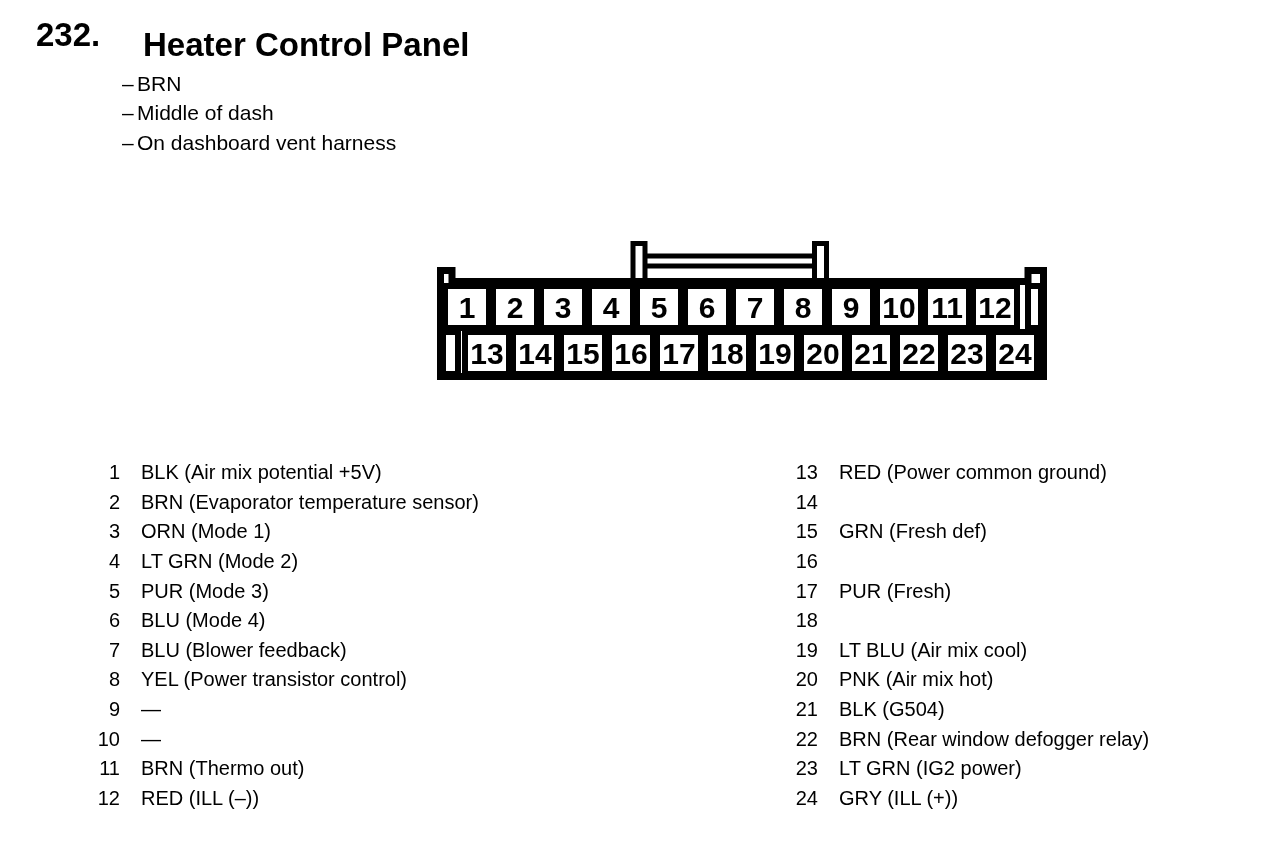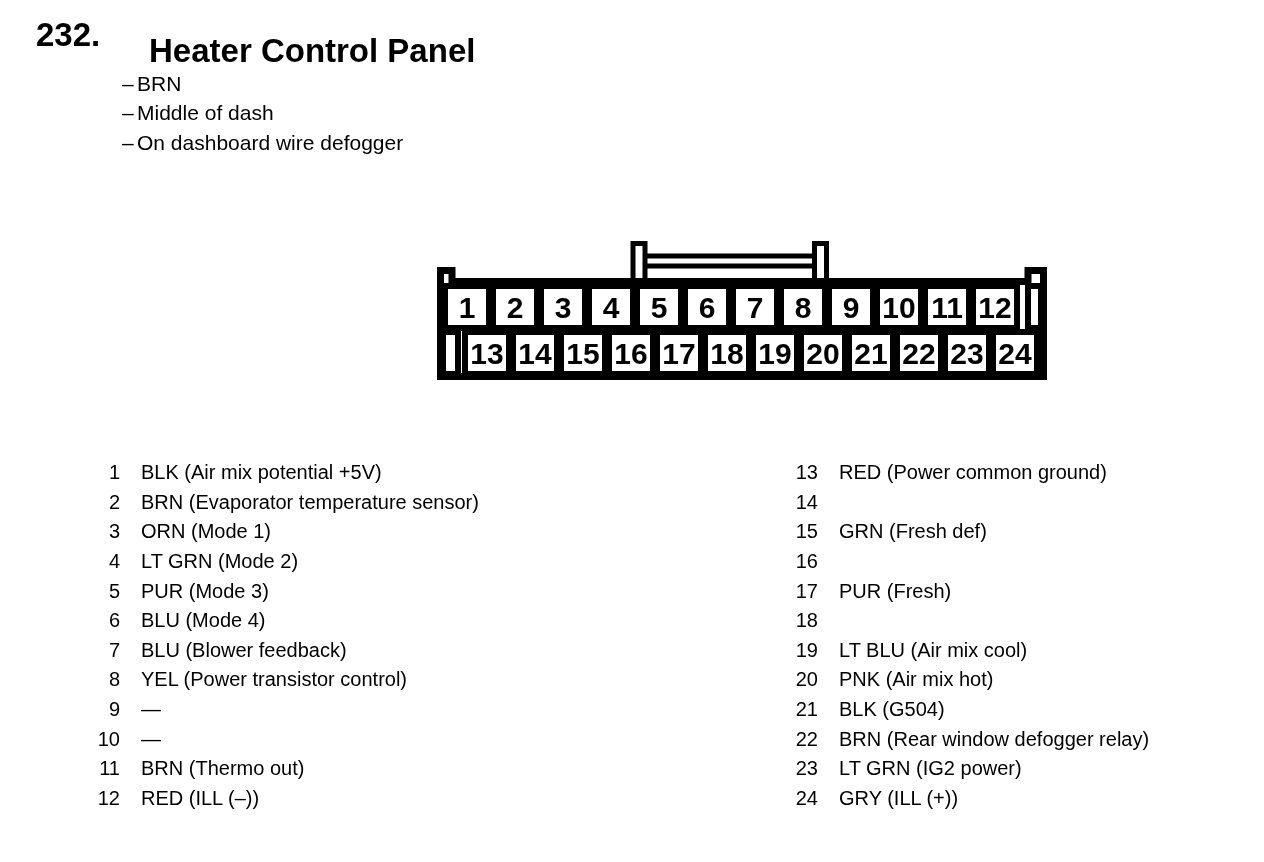--- a/index.html
+++ b/index.html
@@ -24,21 +24,21 @@
     display: flex;
     align-items: flex-start;
   }
   .sec-num {
     font-weight: bold;
     font-size: 33px;
     width: 97px;
     display: inline-block;
   }
   h1.page-title {
-    margin: 16px;
+    margin: 10px;
     font-weight: bold;
     font-size: 33px;
     line-height: normal;
     display: inline-block;
   }
   
   .notes {
     position: absolute;
     left: 122px;
     top: 69px;
@@ -94,21 +94,21 @@
       <li class="note-row">
         <span class="note-dash">–</span>
         <span>BRN</span>
       </li>
       <li class="note-row">
         <span class="note-dash">–</span>
         <span>Middle of dash</span>
       </li>
       <li class="note-row">
         <span class="note-dash">–</span>
-        <span>On dashboard wire defogger</span>
+        <span>On dashboard vent harness</span>
       </li>
     </ul>
 
   <svg class="connector" width="610" height="140" viewBox="0 0 610 140">
     <g fill="#ffffff" stroke="#000000" stroke-linejoin="miter" stroke-linecap="butt">
       <rect x="203" y="15" width="180" height="10" stroke-width="5"></rect>
       <rect x="196" y="2.5" width="12" height="38" stroke-width="5"></rect>
       <rect x="377.5" y="2.5" width="12" height="38" stroke-width="5"></rect>
       <path stroke-width="7" d="M 3.5,135.5 L 3.5,29.5 L 15,29.5 L 15,40.5 L 591,40.5 L 591,29.5 L 606.5,29.5 L 606.5,135.5 Z"></path>
       <rect x="591" y="45" width="13" height="42" stroke-width="6"></rect>

